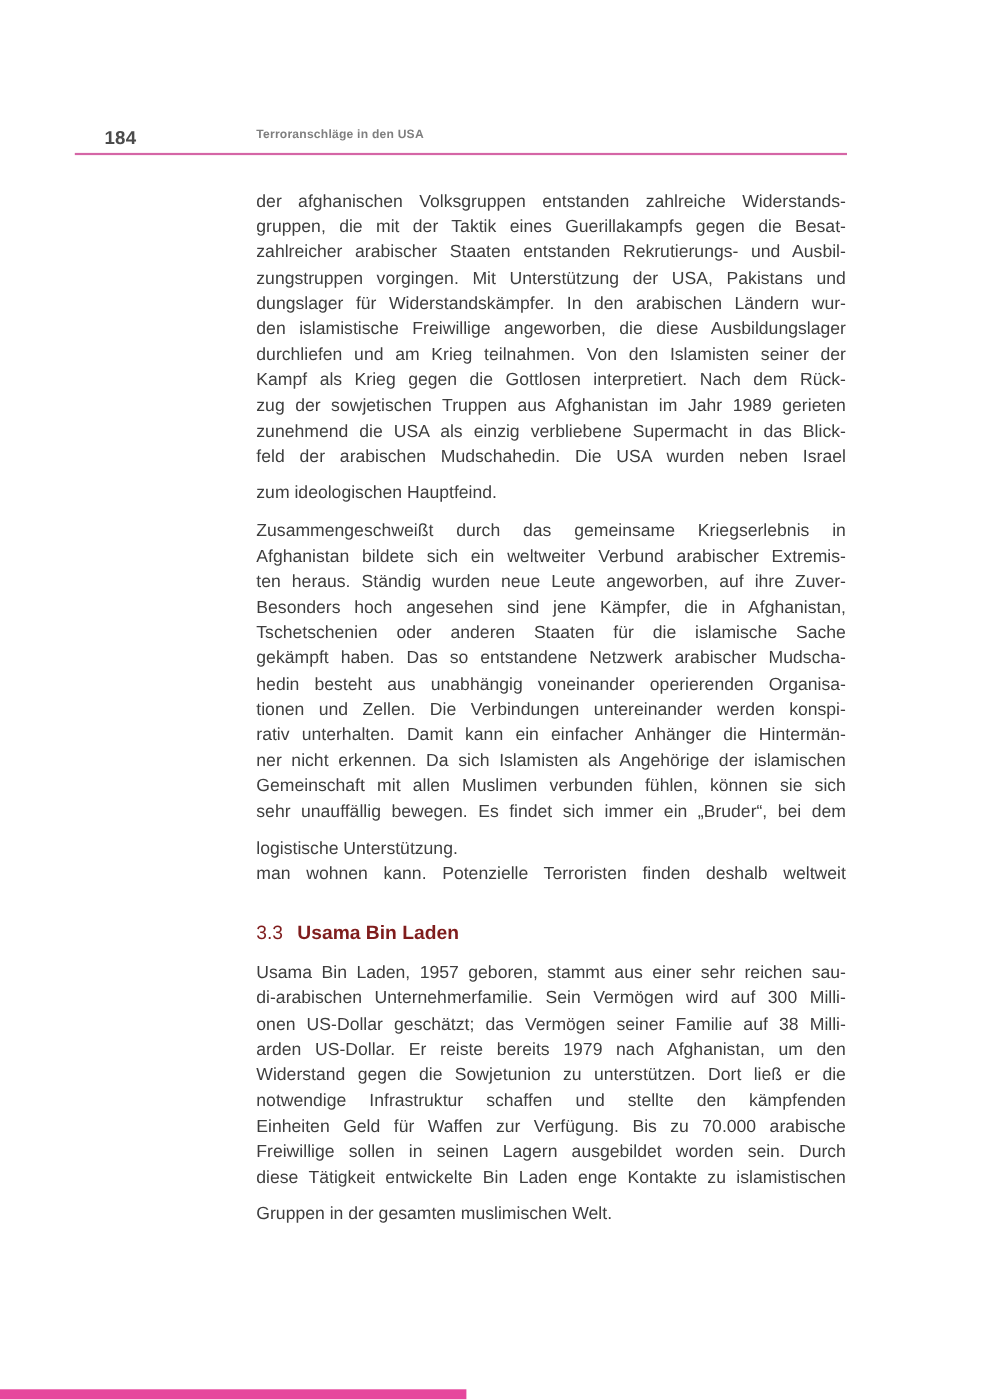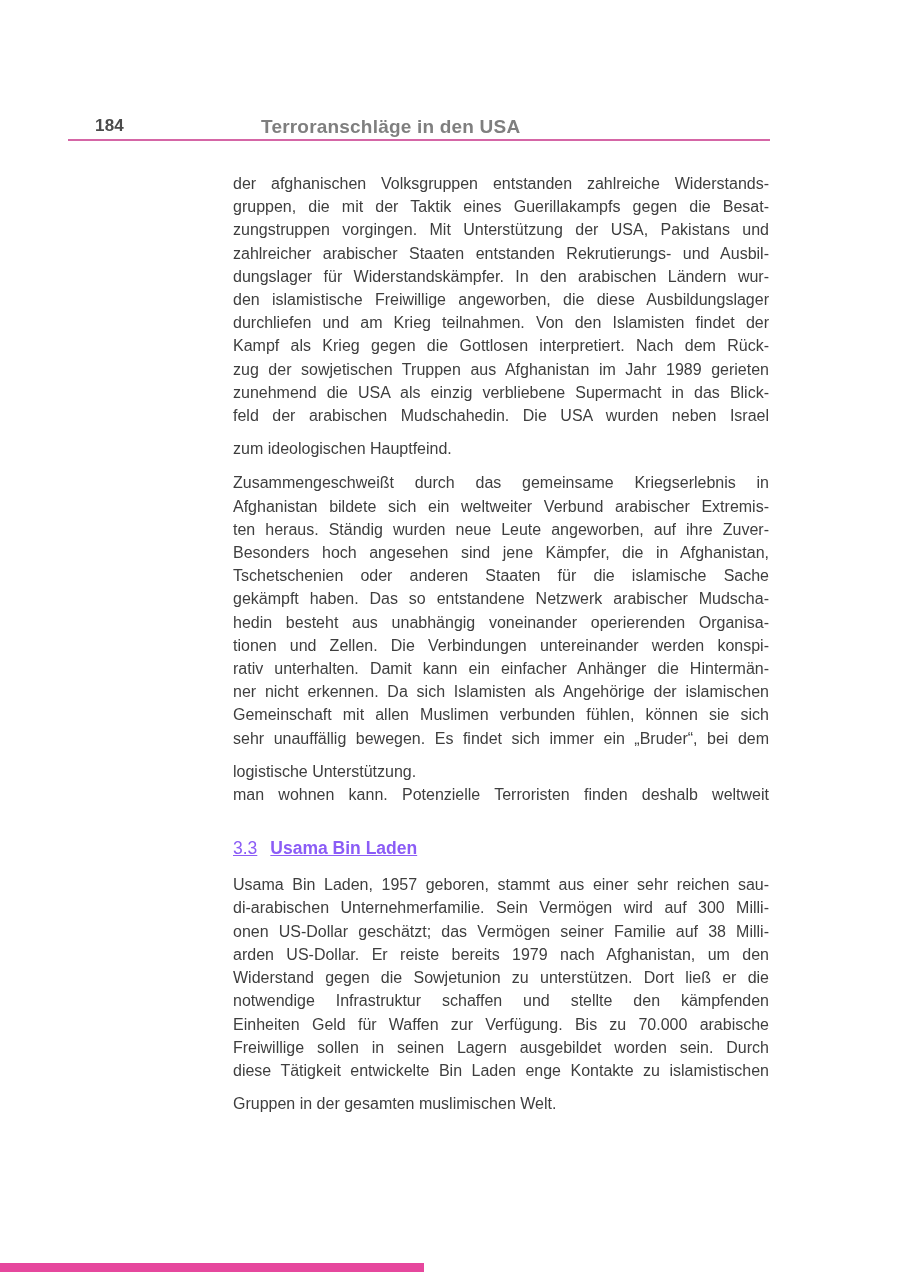--- a/index.html
+++ b/index.html
@@ -21,25 +21,24 @@
     top: 116px;
     font-size: 17px;
     font-weight: bold;
     color: #4b4b4b;
     letter-spacing: 0.2px;
   }
   .running-title {
     position: absolute;
     left: 233px;
     top: 116px;
-    font-size: 19px;
+    font-size: 11px;
     font-weight: bold;
     color: #7f7f7f;
     letter-spacing: 0.2px;
-    margin-left: 28px;
   }
   .header-rule {
     position: absolute;
     left: 68px;
     top: 139px;
     width: 702px;
     height: 2px;
     background: #d566a6;
   }
   .content {
@@ -56,22 +55,21 @@
     text-align: justify;
     text-align-last: justify;
     white-space: normal;
   }
   .line.last { text-align-last: left; margin-top: 10px; }
   .section-heading {
     margin-top: 30px;
     margin-bottom: 13px;
     font-size: 17.5px;
     line-height: 24px;
-    color: #8b5cf6;
-    text-decoration: underline;
+    color: #7f1d1d;
   }
   .sec-num { font-weight: normal; margin-right: 13px; }
   .sec-title { font-weight: bold; }
   .footer-bar {
     position: absolute;
     left: 0;
     top: 1263px;
     width: 424px;
     height: 9px;
     background: #e6479d;
@@ -82,25 +80,25 @@
 
 <div class="page">
   <div class="page-number">184</div>
   <div class="running-title">Terroranschläge in den USA</div>
   <div class="header-rule"></div>
 
   <main class="content">
       <div class="paragraph">
         <div class="line">der afghanischen Volksgruppen entstanden zahlreiche Widerstands-</div>
         <div class="line">gruppen, die mit der Taktik eines Guerillakampfs gegen die Besat-</div>
+        <div class="line">zahlreicher arabischer Staaten entstanden Rekrutierungs- und Ausbil-</div>
         <div class="line">zungstruppen vorgingen. Mit Unterstützung der USA, Pakistans und</div>
-        <div class="line">zahlreicher arabischer Staaten entstanden Rekrutierungs- und Ausbil-</div>
         <div class="line">dungslager für Widerstandskämpfer. In den arabischen Ländern wur-</div>
         <div class="line">den islamistische Freiwillige angeworben, die diese Ausbildungslager</div>
-        <div class="line">durchliefen und am Krieg teilnahmen. Von den Islamisten findet der</div>
+        <div class="line">durchliefen und am Krieg teilnahmen. Von den Islamisten seiner der</div>
         <div class="line">Kampf als Krieg gegen die Gottlosen interpretiert. Nach dem Rück-</div>
         <div class="line">zug der sowjetischen Truppen aus Afghanistan im Jahr 1989 gerieten</div>
         <div class="line">zunehmend die USA als einzig verbliebene Supermacht in das Blick-</div>
         <div class="line">feld der arabischen Mudschahedin. Die USA wurden neben Israel</div>
         <div class="line last">zum ideologischen Hauptfeind.</div>
       </div>
       <div class="paragraph">
         <div class="line">Zusammengeschweißt durch das gemeinsame Kriegserlebnis in</div>
         <div class="line">Afghanistan bildete sich ein weltweiter Verbund arabischer Extremis-</div>
         <div class="line">ten heraus. Ständig wurden neue Leute angeworben, auf ihre Zuver-</div>

